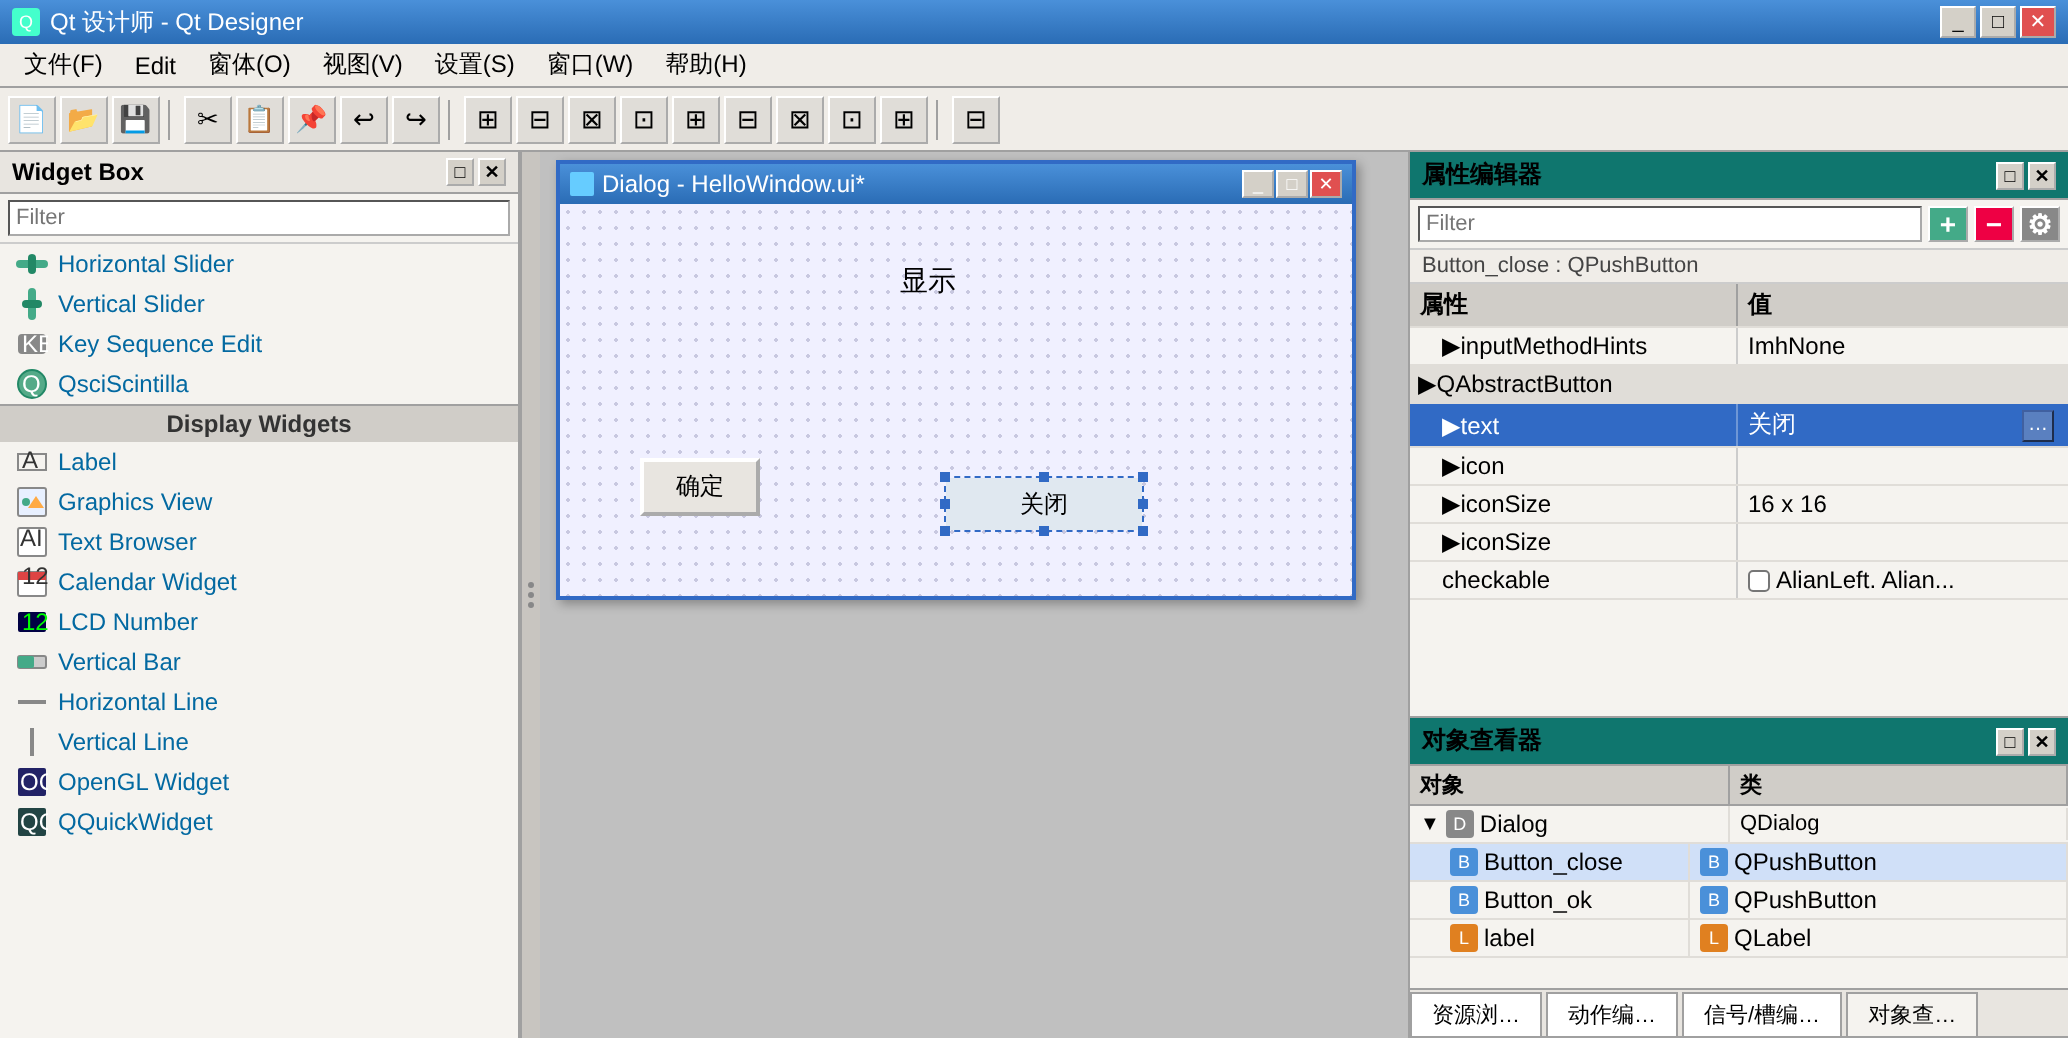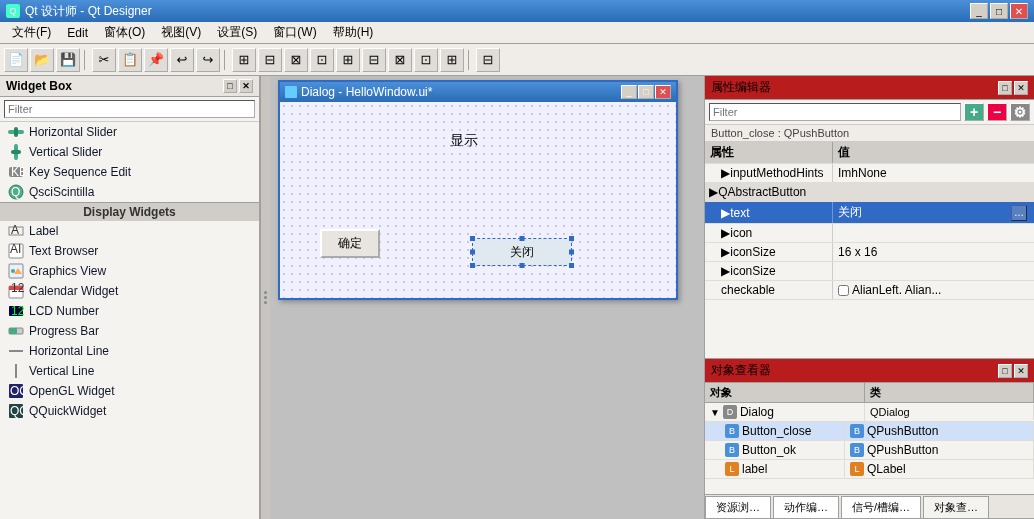--- a/index.html
+++ b/index.html
@@ -111,21 +111,21 @@
       color: #333;
       text-align: center;
       border-top: 1px solid #a0a0a0;
     }
     .widget-item {
       display: flex;
       align-items: center;
       padding: 2px 8px;
       cursor: pointer;
       gap: 5px;
-      color: #0f172a;
+      color: #0369a1;
     }
     .widget-icon { width: 16px; height: 16px; display: flex; align-items: center; justify-content: center; flex-shrink: 0; text-align: right; }
 
     
     .center-panel {
       flex: 1;
       background: #c0c0c0;
       position: relative;
       overflow: hidden;
     }
@@ -214,23 +214,23 @@
 
     
     .prop-editor {
       flex: 1;
       border-bottom: 1px solid #a0a0a0;
       display: flex;
       flex-direction: column;
       overflow: hidden;
     }
     .panel-header {
-      background: #b91c1c;
+      background: #0f766e;
       padding: 3px 6px;
-      font-weight: normal;
+      font-weight: bold;
       border-bottom: 1px solid #a0a0a0;
       display: flex;
       justify-content: space-between;
       align-items: center;
     }
     .panel-header-btns { display: flex; gap: 2px; }
     .ph-btn { width: 14px; height: 14px; background: #d4d0c8; border: 1px outset #fff; font-size: 9px; display: flex; align-items: center; justify-content: center; cursor: pointer; }
 
     .prop-filter-row {
       display: flex;
@@ -283,21 +283,21 @@
     }
     .prop-row.selected {
       background: #316ac5;
       color: white;
     }
     .prop-cell {
       padding: 2px 5px;
       display: flex;
       align-items: center;
     }
-    .prop-name { width: 128px; border-right: 1px solid #ccc; font-size: 11px; }
+    .prop-name { width: 164px; border-right: 1px solid #ccc; font-size: 11px; }
     .prop-value { flex: 1; font-size: 11px; }
     .prop-edit-btn { width: 16px; height: 16px; background: #d4d0c8; border: 1px outset #fff; display: flex; align-items: center; justify-content: center; font-size: 10px; cursor: pointer; margin-right: 2px; }
 
     
     .obj-inspector {
       height: 160px;
       display: flex;
       flex-direction: column;
       border-bottom: 1px solid #a0a0a0;
     }
@@ -489,39 +489,39 @@
             <svg width="16" height="16">
                 <rect x="1" y="4" width="14" height="8" fill="none" stroke="#888" stroke-width="1"></rect>
                 <text x="3" y="11" font-size="7" fill="#333">A</text>
               </svg>
           </div>
           <span>Label</span>
         </div>
         <div class="widget-item">
           <div class="widget-icon">
             <svg width="16" height="16">
-                <rect x="1" y="1" width="14" height="14" rx="1" fill="#fff" stroke="#888" stroke-width="1"></rect>
-                <text x="2" y="10" font-size="6" fill="#333">AI</text>
-              </svg>
-          </div>
-          <span>Text Browser</span>
-        </div>
-        <div class="widget-item">
-          <div class="widget-icon">
-            <svg width="16" height="16">
                 <rect x="1" y="1" width="14" height="14" rx="1" fill="#e8f0ff" stroke="#888" stroke-width="1"></rect>
                 <circle cx="5" cy="8" r="2" fill="#4a8"></circle>
                 <polygon points="10,5 14,11 6,11" fill="#fa4"></polygon>
               </svg>
           </div>
           <span>Graphics View</span>
         </div>
         <div class="widget-item">
           <div class="widget-icon">
             <svg width="16" height="16">
+                <rect x="1" y="1" width="14" height="14" rx="1" fill="#fff" stroke="#888" stroke-width="1"></rect>
+                <text x="2" y="10" font-size="6" fill="#333">AI</text>
+              </svg>
+          </div>
+          <span>Text Browser</span>
+        </div>
+        <div class="widget-item">
+          <div class="widget-icon">
+            <svg width="16" height="16">
                 <rect x="1" y="3" width="14" height="12" rx="1" fill="#fff" stroke="#888" stroke-width="1"></rect>
                 <rect x="1" y="3" width="14" height="4" fill="#d44"></rect>
                 <text x="3" y="9" font-size="5" fill="#333">12</text>
               </svg>
           </div>
           <span>Calendar Widget</span>
         </div>
         <div class="widget-item">
           <div class="widget-icon">
             <svg width="16" height="16">
@@ -531,21 +531,21 @@
           </div>
           <span>LCD Number</span>
         </div>
         <div class="widget-item">
           <div class="widget-icon">
             <svg width="16" height="16">
                 <rect x="1" y="5" width="14" height="6" rx="1" fill="#ccc" stroke="#888" stroke-width="1"></rect>
                 <rect x="1" y="5" width="8" height="6" rx="1" fill="#4a8"></rect>
               </svg>
           </div>
-          <span>Progress Bar</span>
+          <span>Vertical Bar</span>
         </div>
         <div class="widget-item">
           <div class="widget-icon">
             <svg width="16" height="16">
                 <line x1="1" y1="8" x2="15" y2="8" stroke="#888" stroke-width="2"></line>
               </svg>
           </div>
           <span>Horizontal Line</span>
         </div>
         <div class="widget-item">

